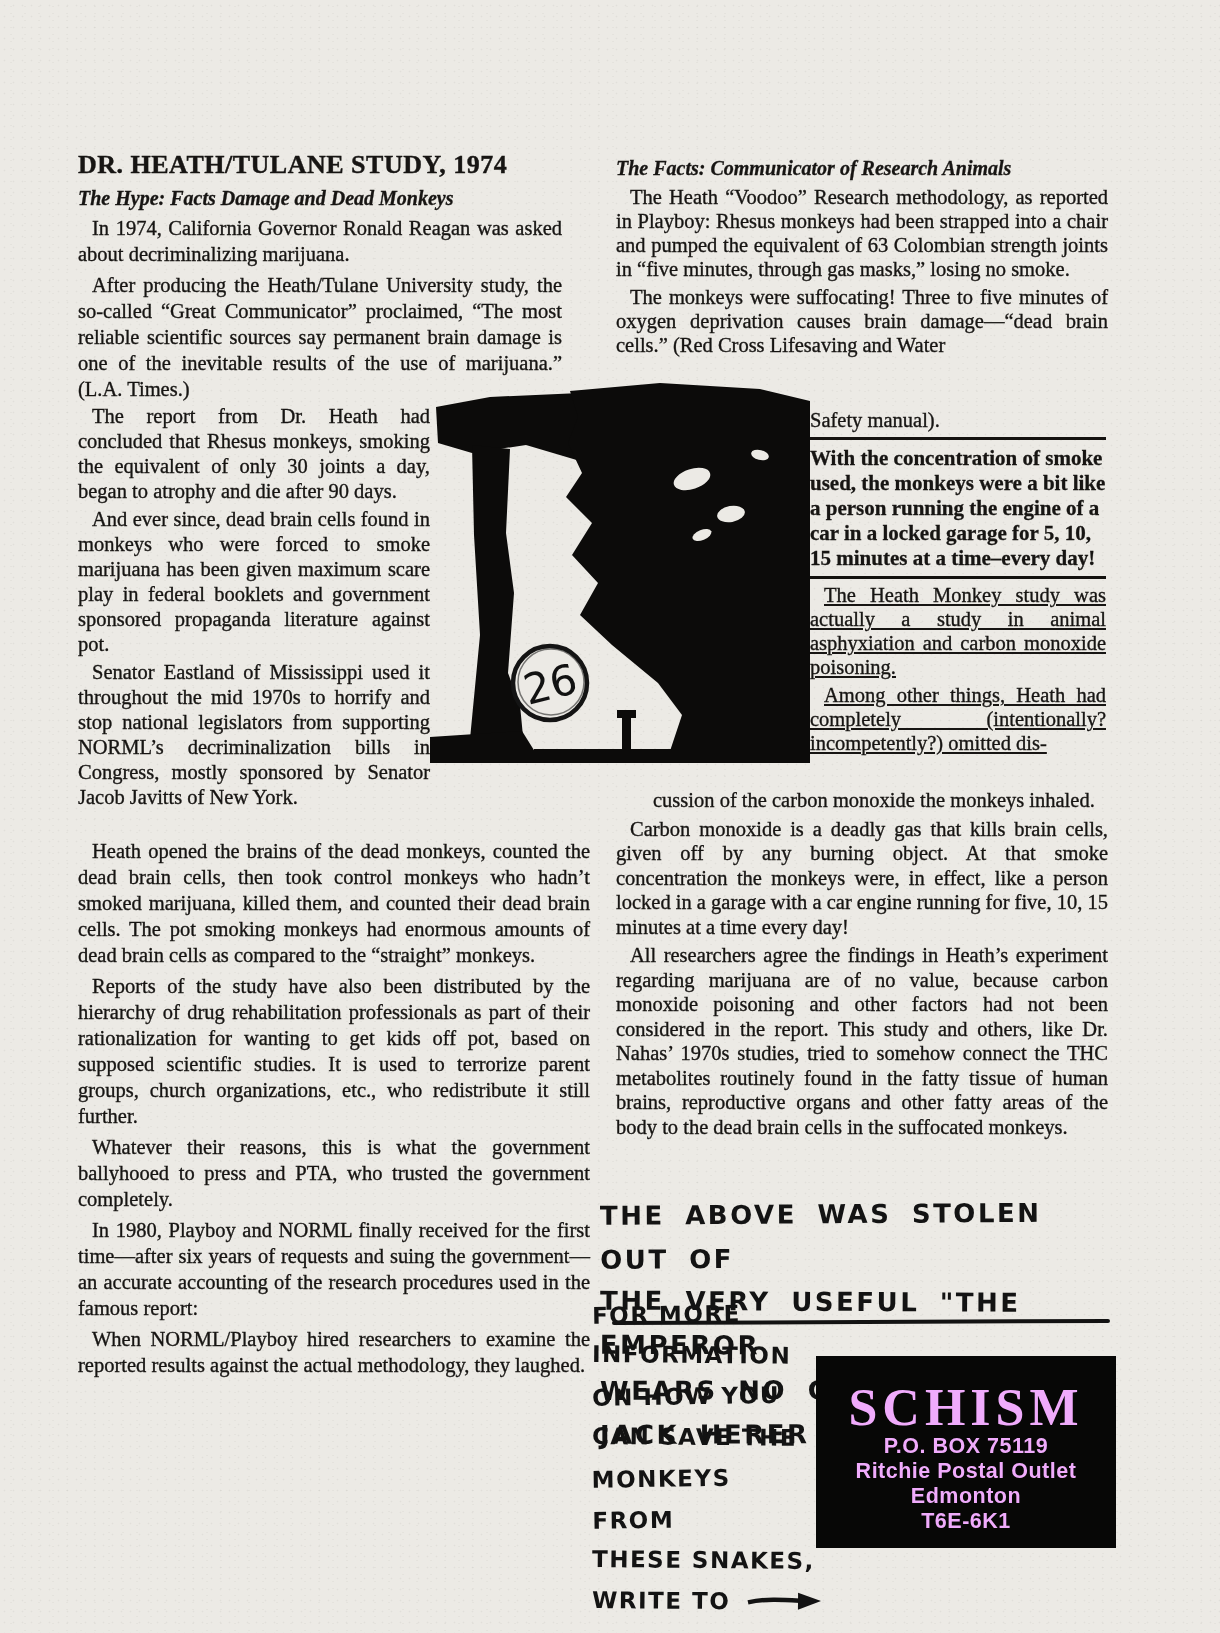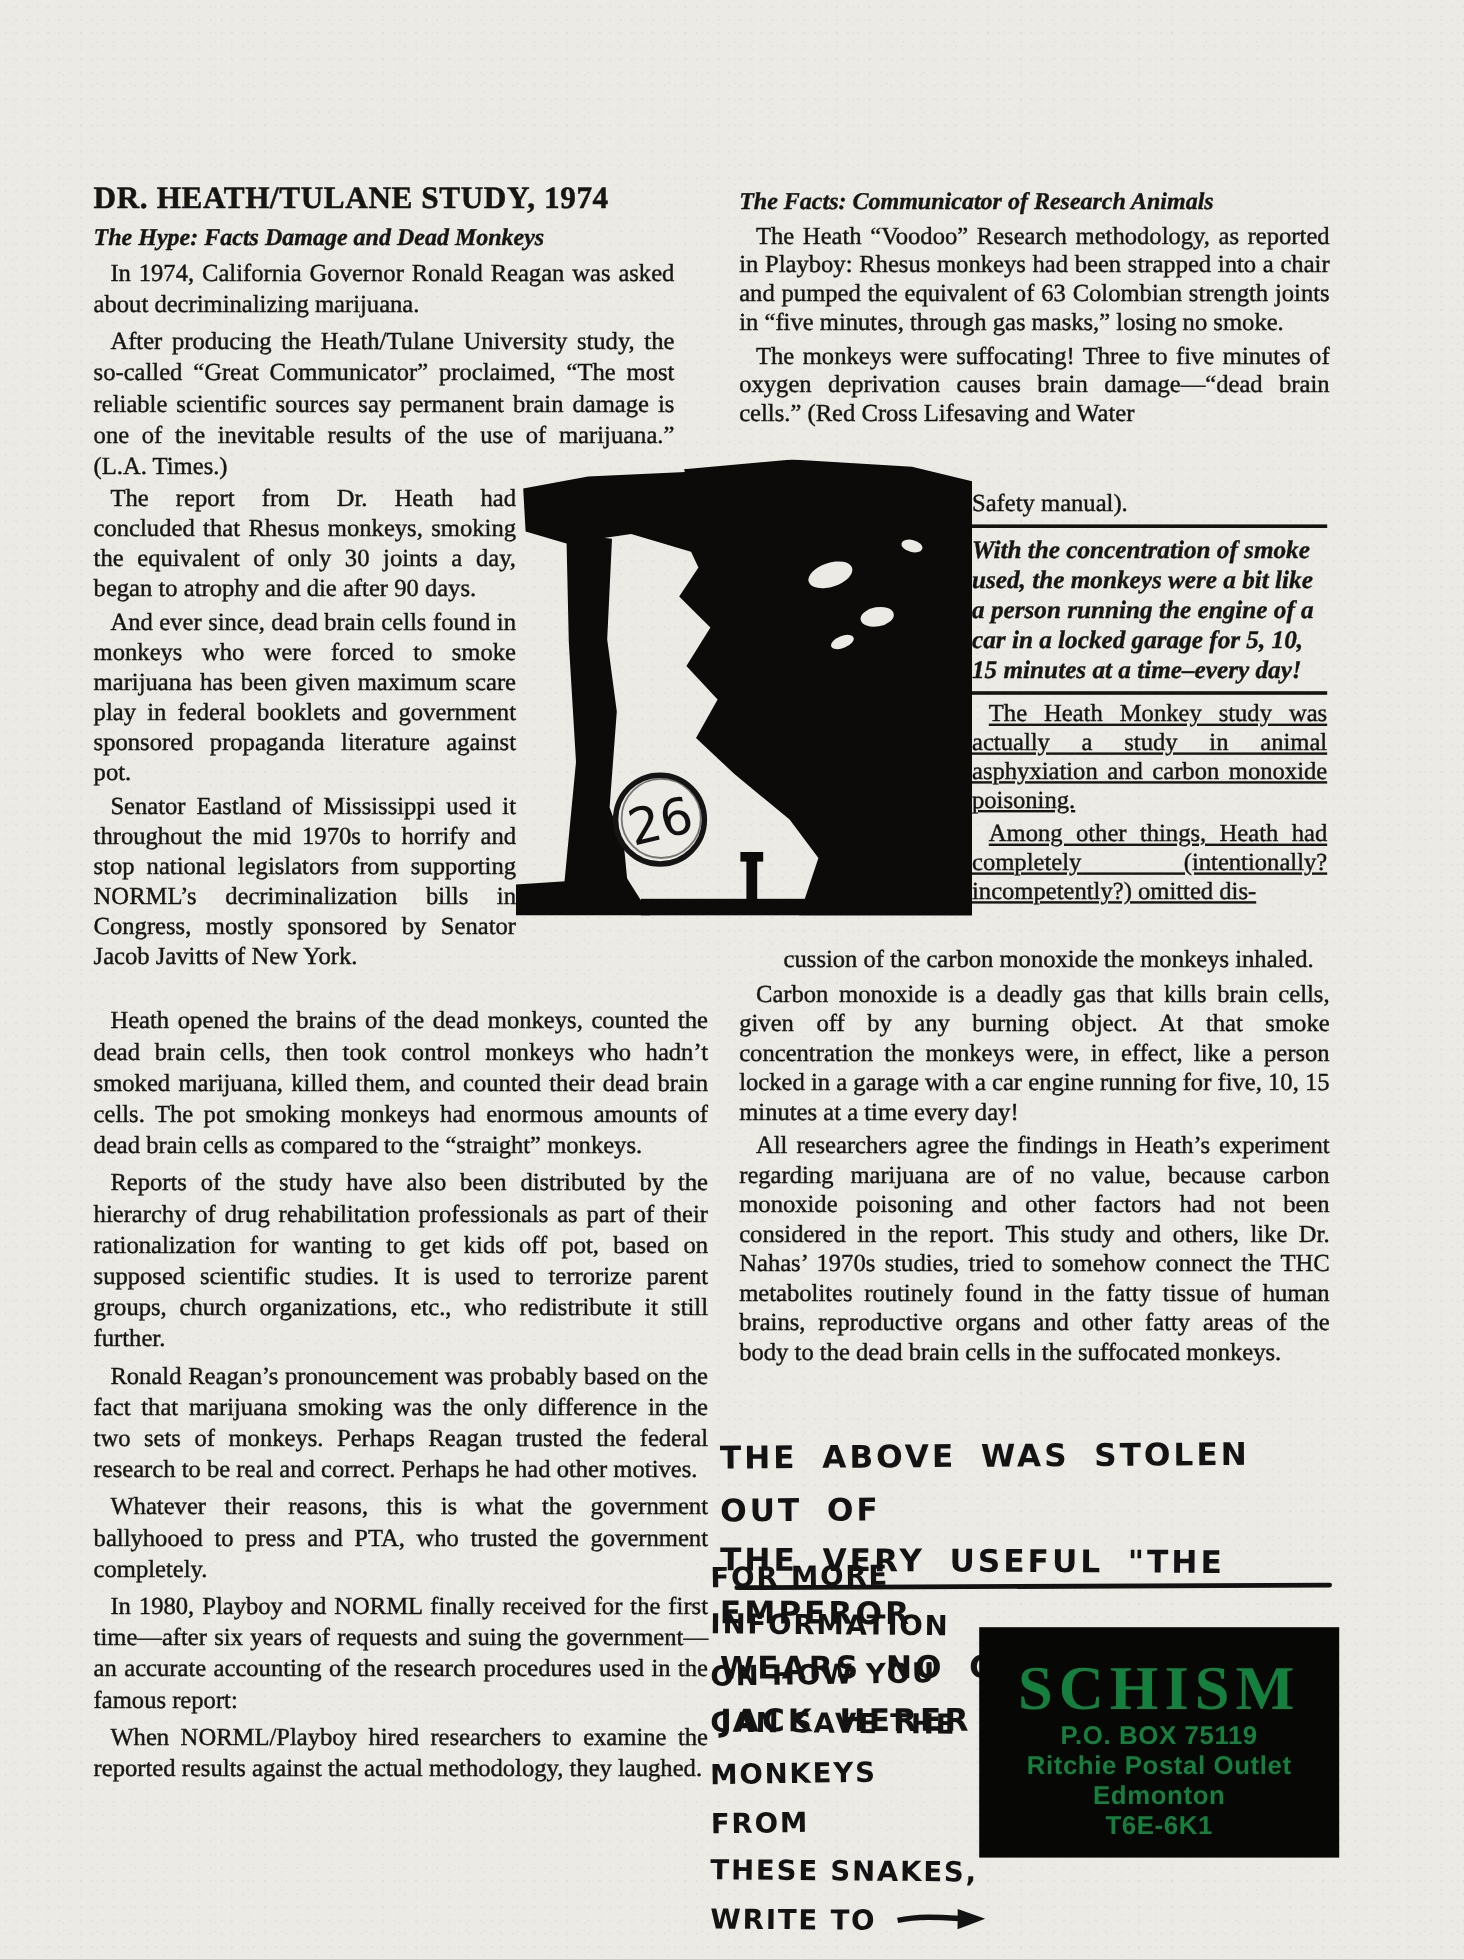--- a/index.html
+++ b/index.html
@@ -40,21 +40,21 @@
     -webkit-text-stroke:.3px currentColor;
   }
   
   #right-top{left:616px;top:156px;width:492px;line-height:24px;font-size:20.5px;}
   #right-top .para{margin:0 0 4px 0;}
   #right-narrow{left:810px;top:408px;width:296px;line-height:24px;font-size:20.5px;}
   #right-narrow .para{margin:4px 0 0 0;text-decoration:underline;}
   .safety-line{-webkit-text-stroke:.35px currentColor;}
   .rule{height:3px;background:#14120f;margin:5px 0 0 0;}
   .callout{
-    font-size:21px;font-weight:bold;font-style:italic;
+    font-size:21px;font-weight:bold;
     line-height:25px;margin:6px 0 0 0;text-align:left;
     -webkit-text-stroke:.3px currentColor;
   }
   #right-bottom{left:616px;top:788px;width:492px;line-height:24.5px;font-size:20.5px;}
   #right-bottom .para{margin:4px 0 0 0;}
   .cont-line{text-align:justify;margin-left:37px;-webkit-text-stroke:.35px currentColor;}
   
   #photo{left:430px;top:383px;width:380px;height:380px;}
   
   .hand{
@@ -66,21 +66,21 @@
   #stolen .hand-line:nth-child(2){transform:rotate(.3deg);}
   #stolen .hand-line:nth-child(3){transform:rotate(-.2deg);}
   #hand-rule{left:612px;top:1320px;width:498px;height:3.5px;background:#121212;transform:rotate(-.25deg);border-radius:2px;}
   #write-to{left:592px;top:1294px;width:230px;font-size:23px;line-height:41px;letter-spacing:1.5px;}
   #write-to .hand-line:nth-child(odd){transform:rotate(-.9deg);}
   #write-to .hand-line:nth-child(even){transform:rotate(.5deg);}
   .arrow-wrap{display:inline-block;vertical-align:middle;margin-left:6px;}
   
   #schism{
     left:816px;top:1356px;width:300px;height:192px;
-    background:#070706;color:#15803d;text-align:center;
+    background:#070706;color:#f0abfc;text-align:center;
   }
   .schism-name{
     font-family:"Liberation Serif", serif;font-weight:bold;
     font-size:52px;letter-spacing:5px;line-height:52px;
     margin-top:26px;
   }
   .schism-line{
     font-family:"Liberation Sans", sans-serif;font-weight:bold;
     font-size:21.5px;line-height:25px;letter-spacing:.5px;
   }
@@ -101,21 +101,20 @@
 
   <div class="abs" id="left-narrow">
       <p class="para">The report from Dr. Heath had concluded that Rhesus monkeys, smoking the equivalent of only 30 joints a day, began to atrophy and die after 90 days.</p>
       <p class="para">And ever since, dead brain cells found in monkeys who were forced to smoke marijuana has been given maximum scare play in federal booklets and government sponsored propaganda literature against pot.</p>
       <p class="para">Senator Eastland of Mississippi used it throughout the mid 1970s to horrify and stop national legislators from supporting NORML’s decriminalization bills in Congress, mostly sponsored by Senator Jacob Javitts of New York.</p>
     </div>
 
   <div class="abs" id="left-bottom">
       <p class="para">Heath opened the brains of the dead monkeys, counted the dead brain cells, then took control monkeys who hadn’t smoked marijuana, killed them, and counted their dead brain cells. The pot smoking monkeys had enormous amounts of dead brain cells as compared to the “straight” monkeys.</p>
       <p class="para">Reports of the study have also been distributed by the hierarchy of drug rehabilitation professionals as part of their rationalization for wanting to get kids off pot, based on supposed scientific studies. It is used to terrorize parent groups, church organizations, etc., who redistribute it still further.</p>
-      <p class="para">Ronald Reagan’s pronouncement was probably based on the fact that marijuana smoking was the only difference in the two sets of monkeys. Perhaps Reagan trusted the federal research to be real and correct. Perhaps he had other motives.</p>
       <p class="para">Whatever their reasons, this is what the government ballyhooed to press and PTA, who trusted the government completely.</p>
       <p class="para">In 1980, Playboy and NORML finally received for the first time—after six years of requests and suing the government—an accurate accounting of the research procedures used in the famous report:</p>
       <p class="para">When NORML/Playboy hired researchers to examine the reported results against the actual methodology, they laughed.</p>
     </div>
 
   <div class="abs" id="right-top">
     <div class="subhead">The Facts: Communicator of Research Animals</div>
     <div>
         <p class="para">The Heath “Voodoo” Research methodology, as reported in Playboy: Rhesus monkeys had been strapped into a chair and pumped the equivalent of 63 Colombian strength joints in “five minutes, through gas masks,” losing no smoke.</p>
         <p class="para">The monkeys were suffocating! Three to five minutes of oxygen deprivation causes brain damage—“dead brain cells.” (Red Cross Lifesaving and Water</p>

